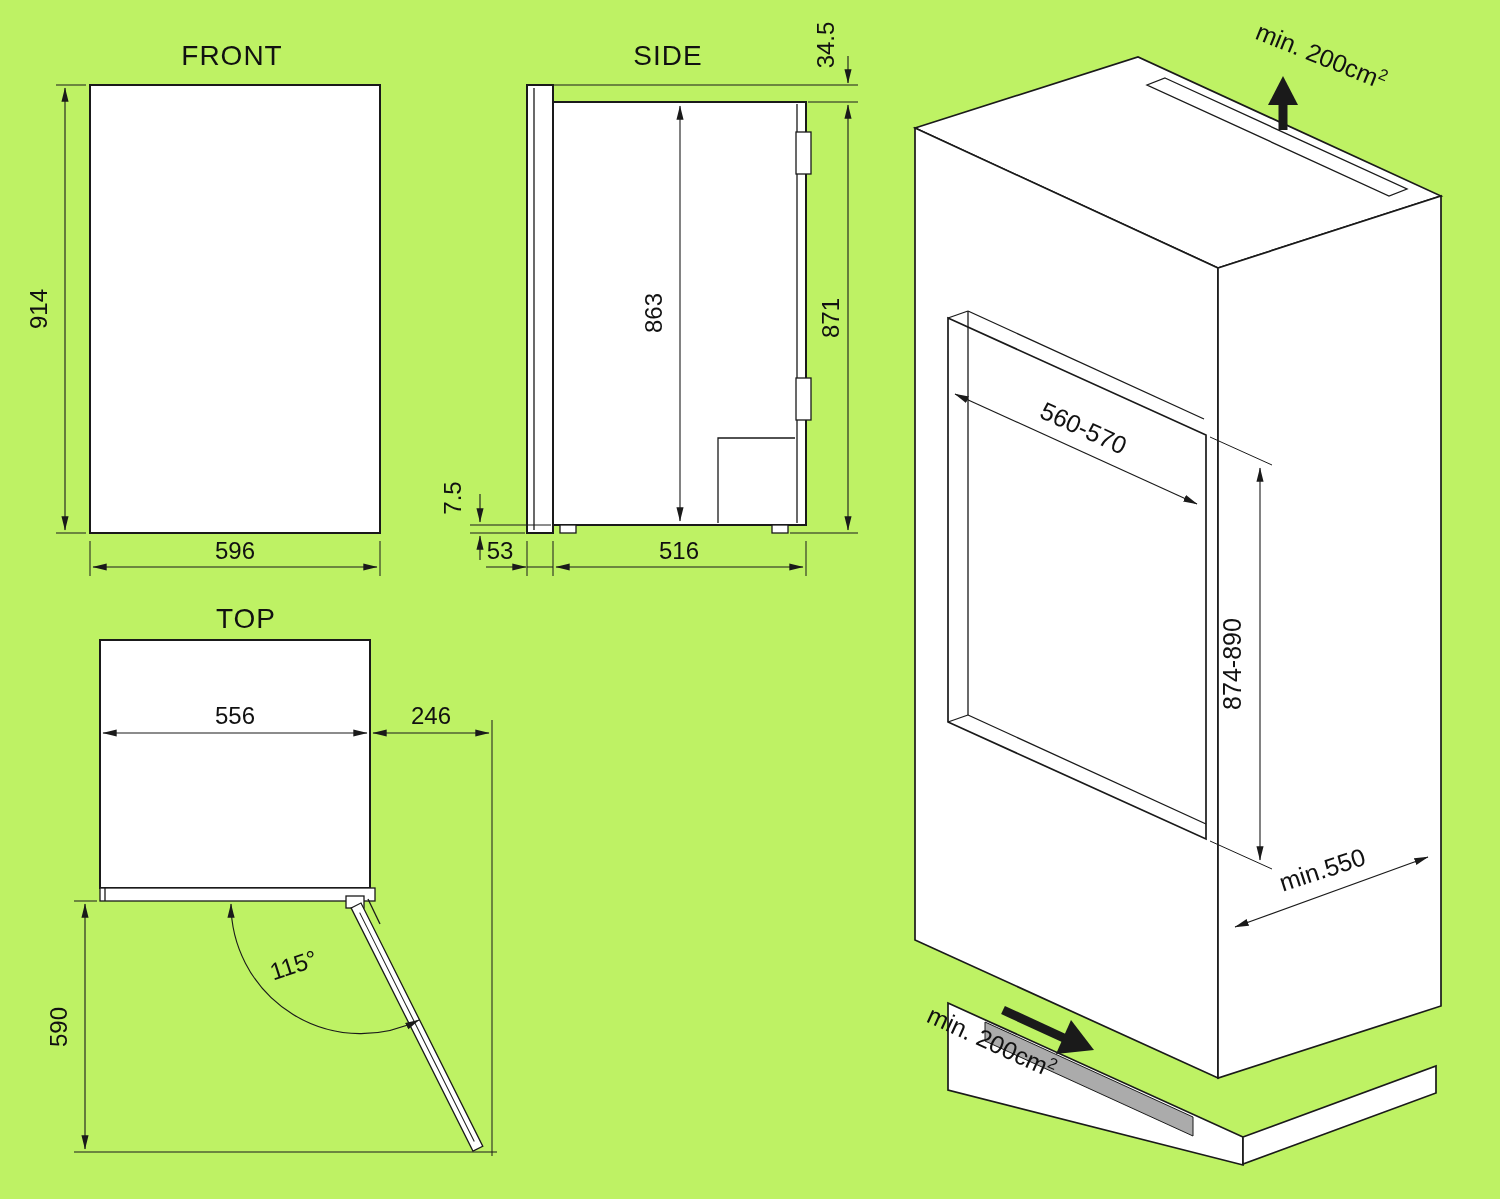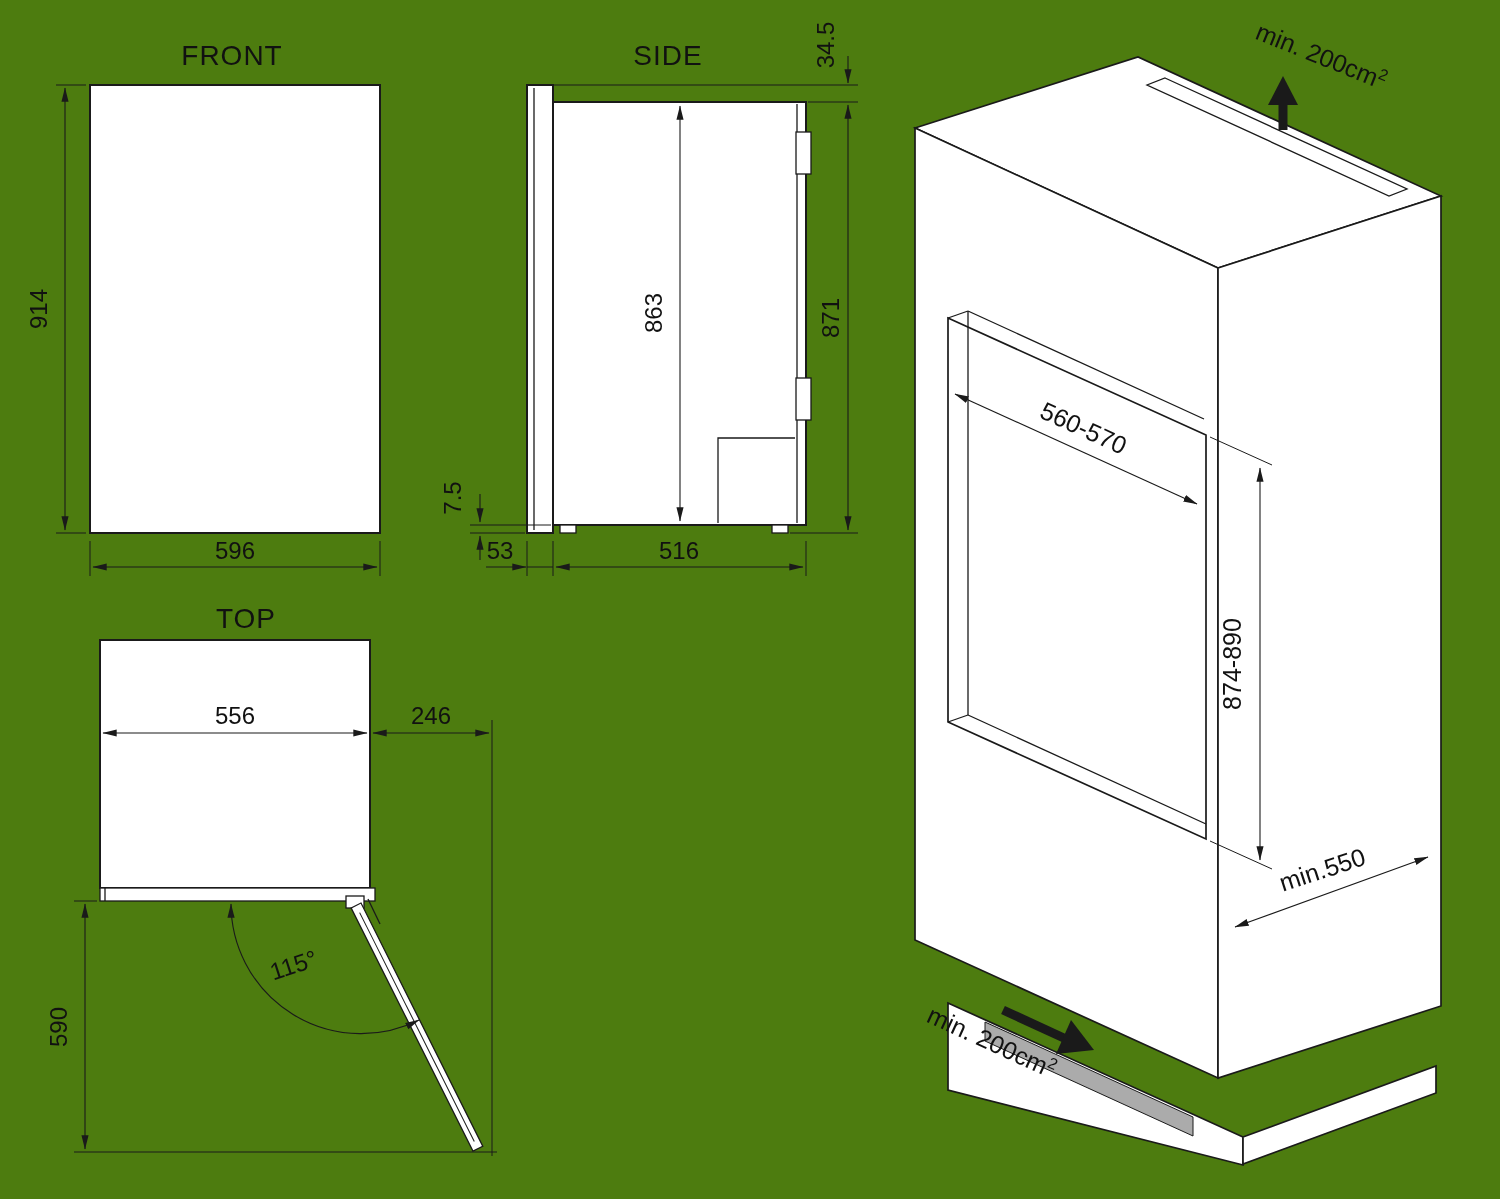--- a/index.html
+++ b/index.html
@@ -1,16 +1,16 @@
 <!DOCTYPE html>
 <html><head>
 <meta charset="utf-8">
 <style>
   html, body { margin:0; padding:0; background:#ffffff; }
-  .stage { width:1500px; height:1199px; position:relative; background:#4d7c0f; }
+  .stage { width:1500px; height:1199px; position:relative; background:#bef264; }
   svg { display:block; }
   .outline { fill:#ffffff; stroke:#1a1a1a; stroke-width:2; stroke-linejoin:miter; }
   .iso     { fill:#ffffff; stroke:#1a1a1a; stroke-width:1.7; stroke-linejoin:miter; }
   .thin    { fill:none;    stroke:#1a1a1a; stroke-width:1.3; }
   .thinf   { fill:#ffffff; stroke:#1a1a1a; stroke-width:1.3; }
   .dim     { fill:none;    stroke:#1a1a1a; stroke-width:1.1; }
   .ext     { fill:none;    stroke:#1a1a1a; stroke-width:1; }
   .lbl     { font-family:"Liberation Sans", sans-serif; font-size:24px; fill:#111111; }
   .lblBig  { font-family:"Liberation Sans", sans-serif; font-size:25px; fill:#111111; }
   .sup     { font-size:16px; }

